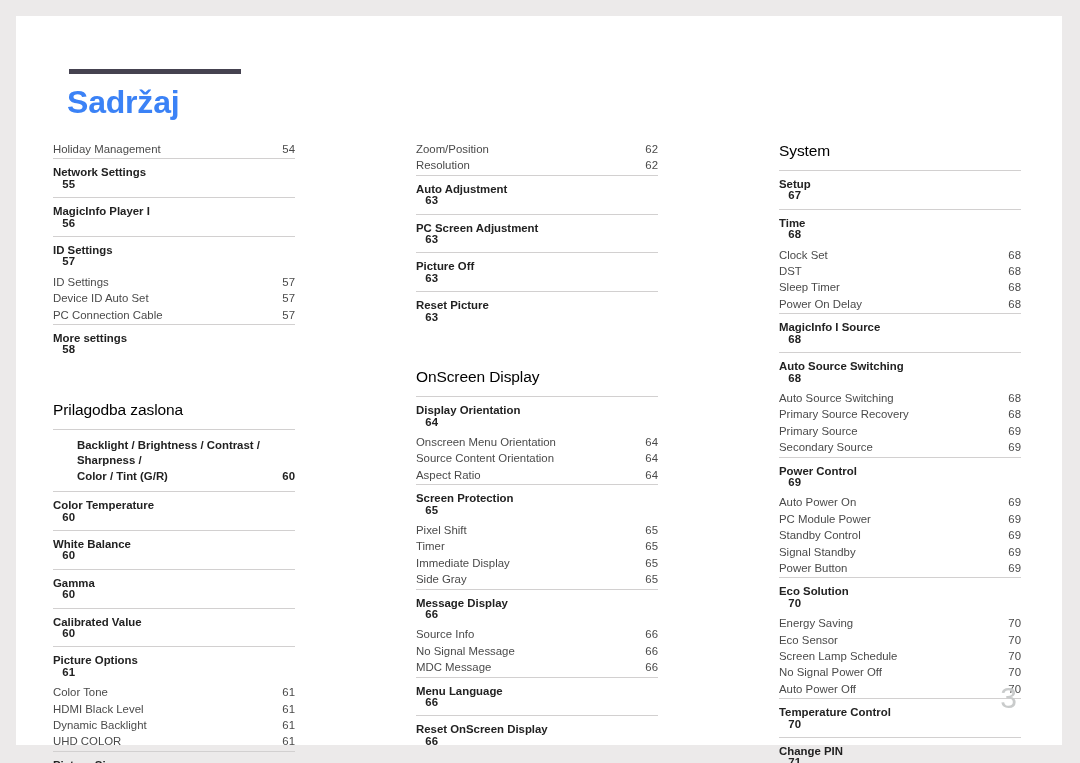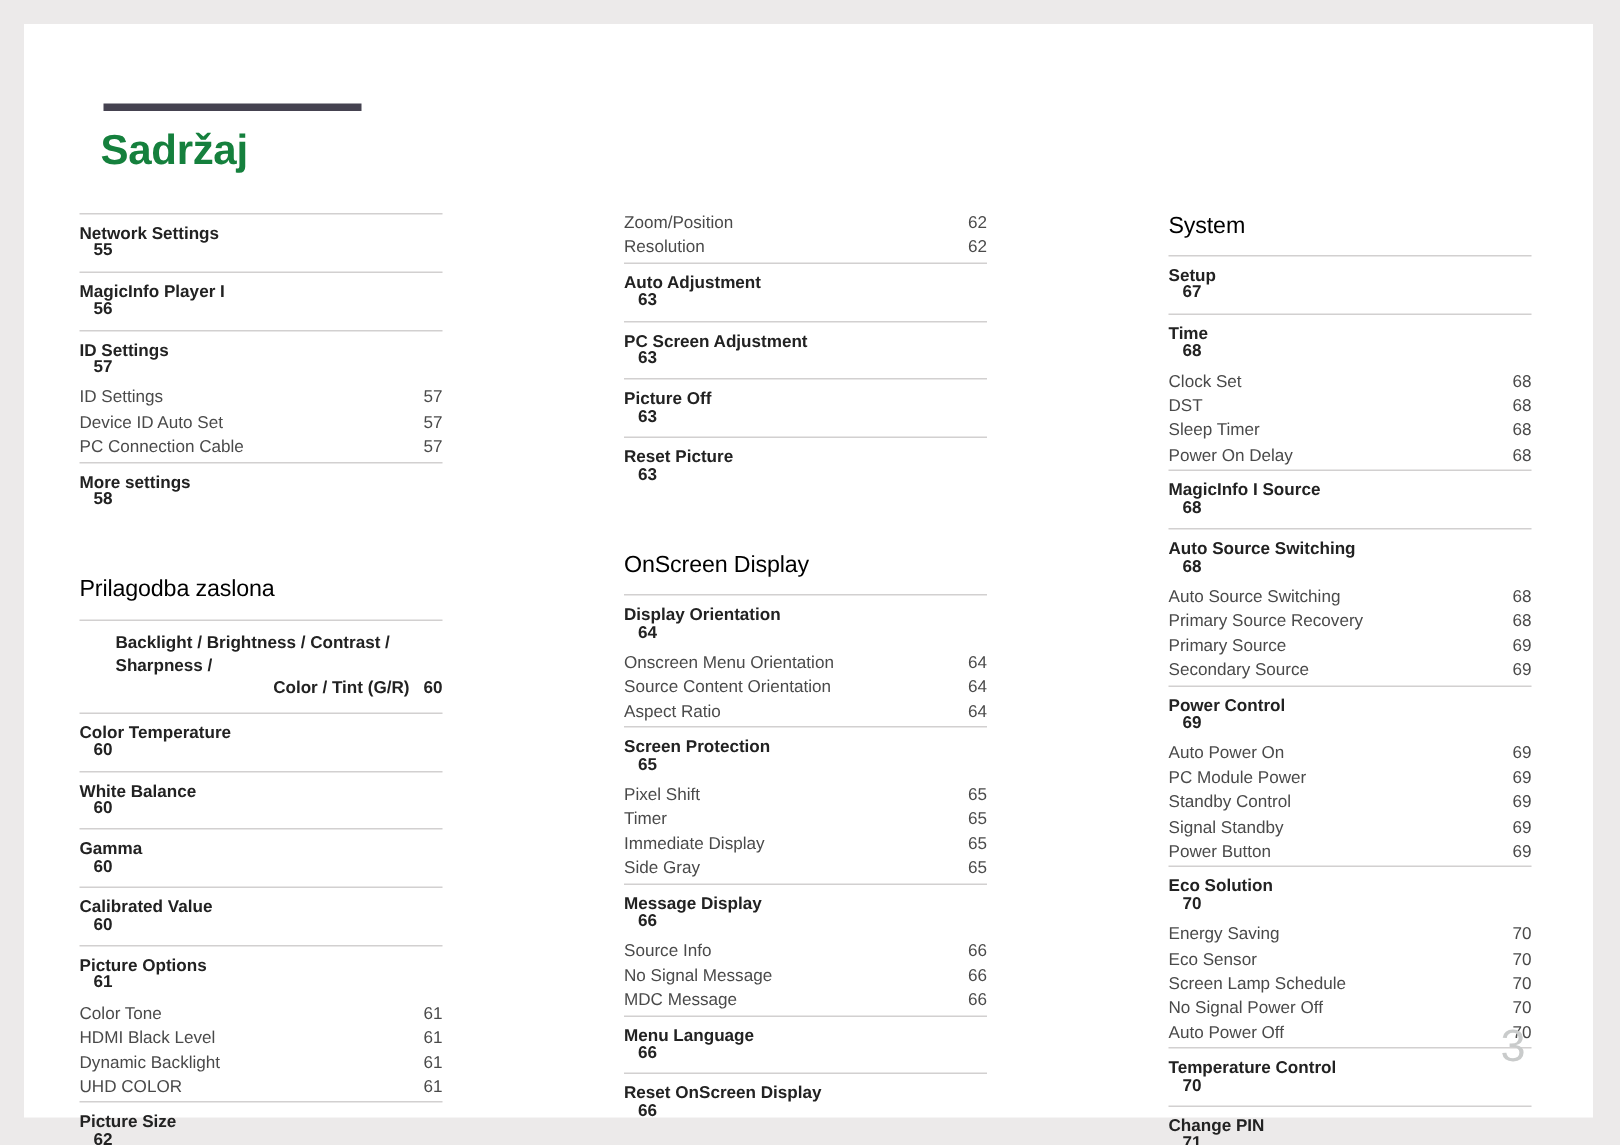--- a/index.html
+++ b/index.html
@@ -28,23 +28,23 @@
     left: 53px;
     top: 53px;
     width: 172px;
     height: 5px;
     background: #454250;
   }
   .page-title {
     position: absolute;
     left: 51px;
     top: 68px;
-    font-size: 28px;
+    font-size: 32px;
     font-weight: bold;
-    color: #15803d;
+    color: #3b82f6;
     letter-spacing: -0.2px;
     white-space: nowrap;
   }
 
   
   .columns {
     position: absolute;
     left: 37px;
     top: 126px;
     width: 1000px;
@@ -103,21 +103,21 @@
   .entry.wrap {
     display: block;
     font-weight: bold;
     color: #222222;
     padding: 8px 0 7px 0;
     line-height: 1.35;
     margin-left: 24px;
   }
   .entry.wrap .wrap-line2 {
     display: flex;
-    justify-content: flex-end;
+    justify-content: space-between;
     align-items: baseline;
   }
 
   
   .folio {
     position: absolute;
     right: 45px;
     bottom: 32px;
     font-size: 30px;
     color: #c9cbcb;
@@ -127,20 +127,26 @@
 </head>
 <body>
 
 <div class="page">
 
   <div class="title-rule"></div>
   <div class="page-title">Sadržaj</div>
 
   <div class="columns" id="columns">
       <div class="col">
+        <div class="group no-rule">
+          <div class="entry sub">
+            <span class="label">Holiday Management</span>
+            <span class="num">54</span>
+          </div>
+        </div>
         <div class="group">
           <div class="entry head">
             <span class="label">Network Settings</span>
             <span class="num">55</span>
           </div>
         </div>
         <div class="group">
           <div class="entry head">
             <span class="label">MagicInfo Player I</span>
             <span class="num">56</span>

